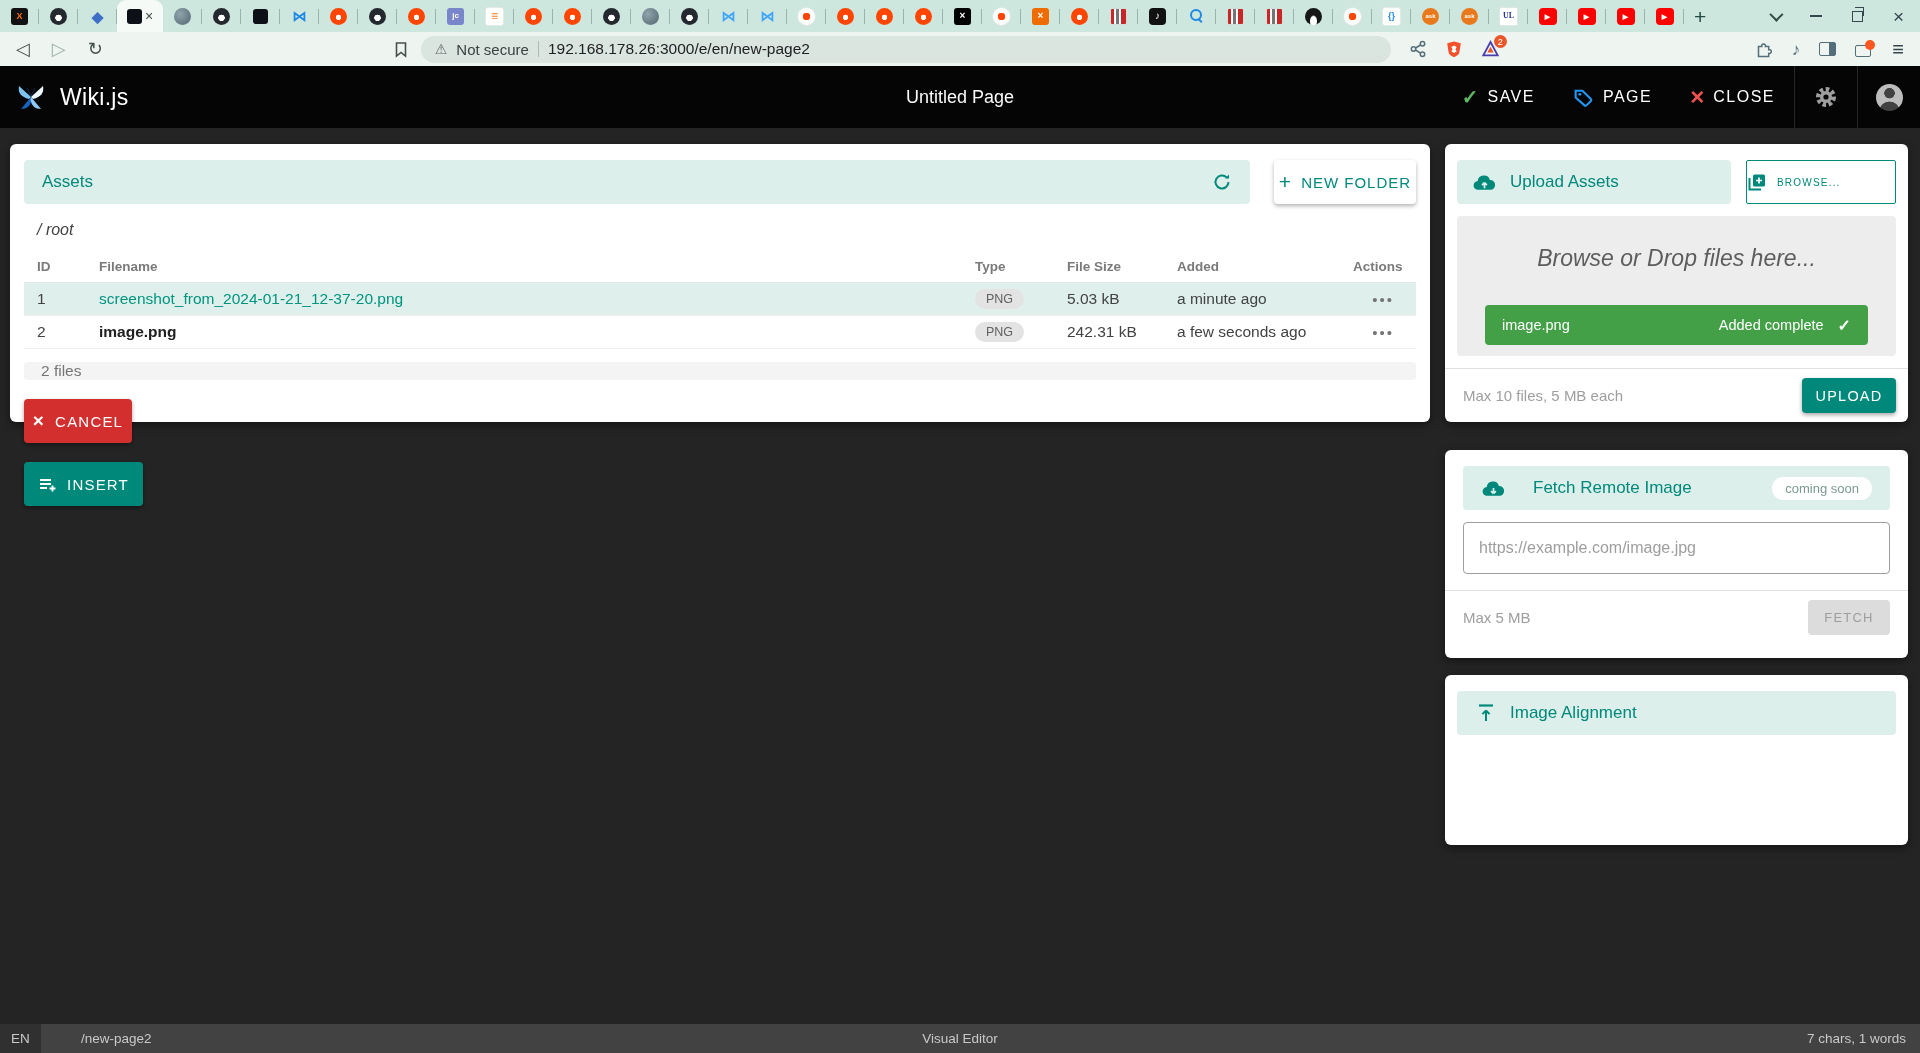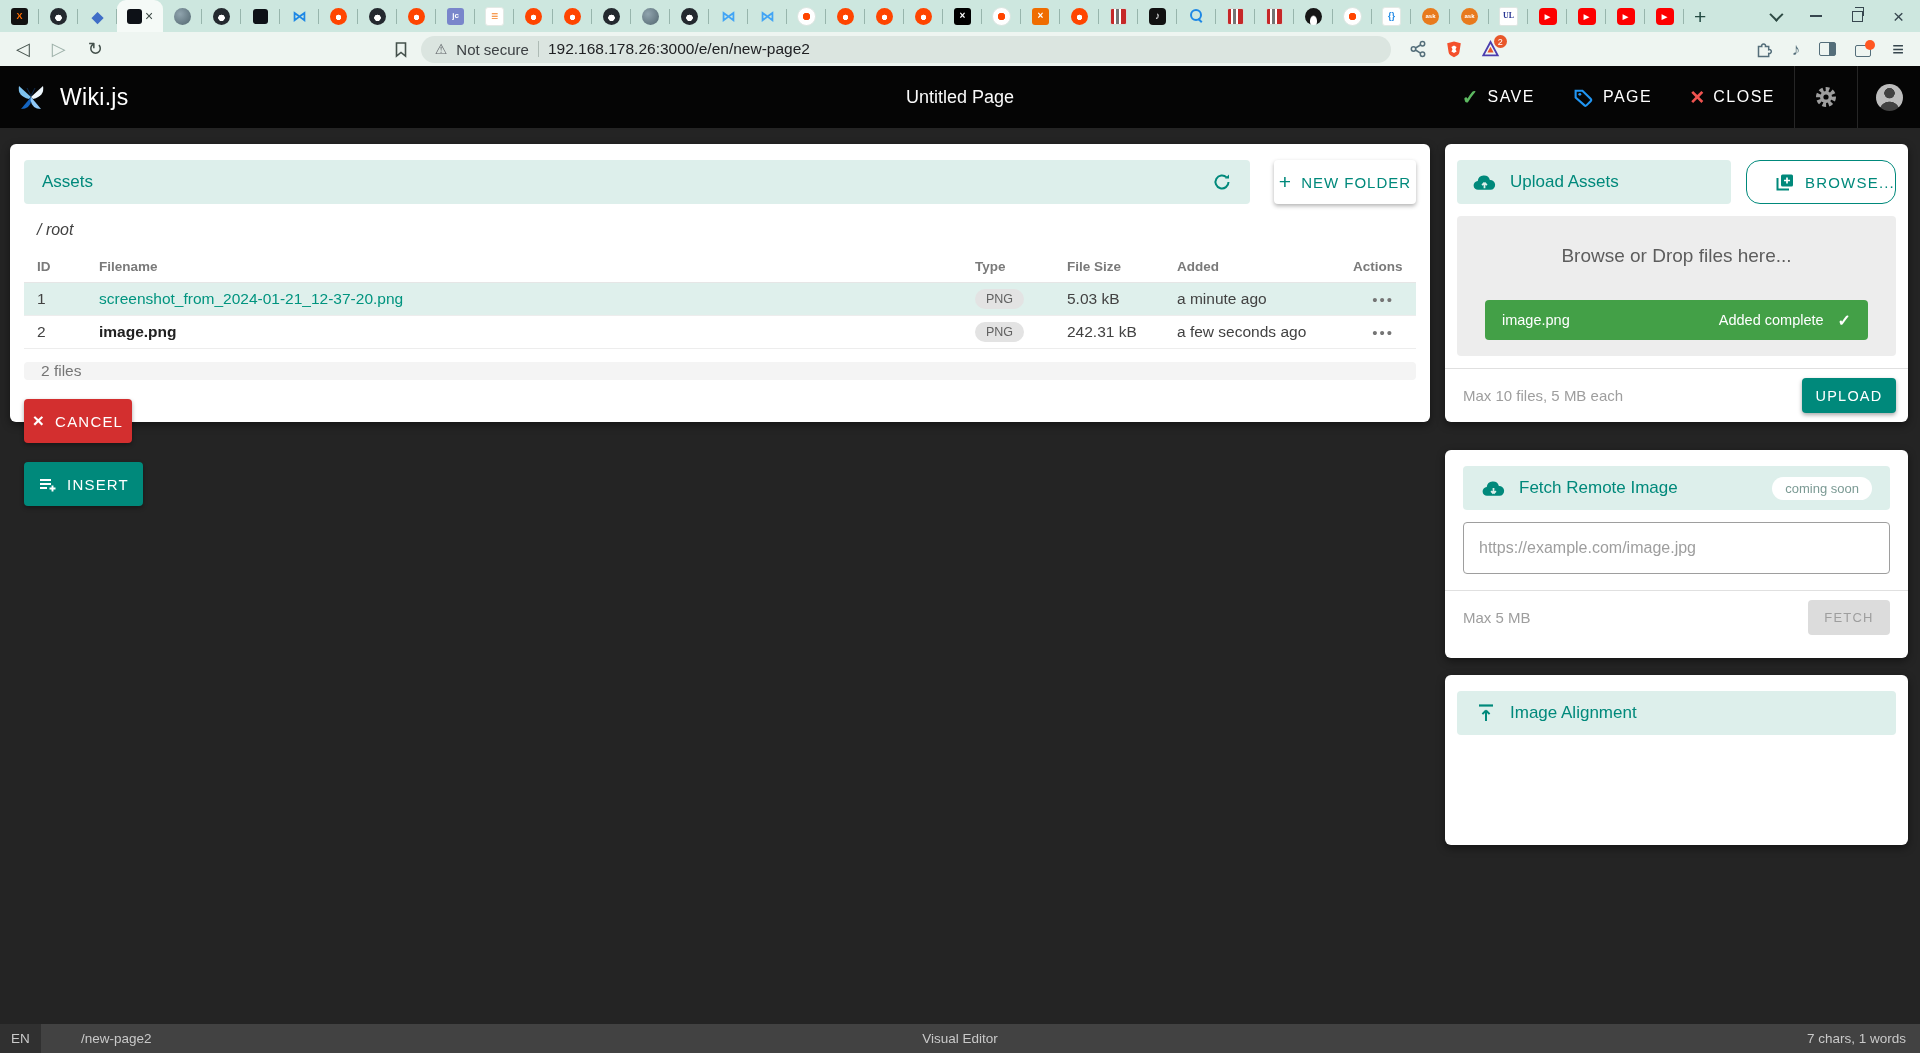--- a/index.html
+++ b/index.html
@@ -125,44 +125,44 @@
     padding:0 17px;color:#757575;font-size:15.5px;}
   .btn{border-radius:4px;height:44px;display:flex;align-items:center;justify-content:center;gap:10px;
     color:#fff;font-size:15px;font-weight:500;letter-spacing:1.2px;cursor:pointer;box-shadow:0 2px 4px rgba(0,0,0,.35);}
   .btn-cancel{background:#d32f2f;width:108px;}
   .btn-cancel .x{font-size:19px;font-weight:bold;}
   .btn-insert{background:#00897b;width:119px;}
 
   
   .upl-top{display:flex;gap:15px;}
   .upl-top .tealbar{flex:1;padding:0 15px;gap:13px;}
-  .btn-browse{width:150px;height:44px;border:1px solid #00897b;border-radius:14px;background:#fff;
-    display:flex;align-items:center;justify-content:flex-end;gap:10px;color:#00897b;font-size:15px;
+  .btn-browse{width:150px;height:44px;border:1px solid #00897b;border-radius:2px;background:#fff;
+    display:flex;align-items:center;justify-content:flex-start;gap:10px;color:#00897b;font-size:10px;
     font-weight:500;letter-spacing:1.2px;cursor:pointer;box-sizing:border-box;}
   .dropzone{margin-top:12px;height:140px;background:#ededed;border-radius:4px;text-align:center;
     padding-top:29px;box-sizing:border-box;cursor:pointer;}
-  .dz-text{font-size:19px;color:#5d5d5d;}
+  .dz-text{font-size:23px;color:#5d5d5d;font-style:italic;}
   .greenbar{margin:33px 28px 0 28px;height:40px;background:#43a047;border-radius:4px;display:flex;
     align-items:center;padding:0 17px;color:#fff;font-size:14.5px;font-weight:500;}
   .greenbar .st{margin-left:auto;margin-right:14px;}
   .greenbar .ck{font-size:16px;font-weight:bold;}
   .hr{height:1px;background:#e0e0e0;margin:12px -12px 0 -12px;}
   .p-fetch .hr{margin:16px 0 0 0;}
   .panel-foot{display:flex;align-items:center;margin-top:0;height:53px;}
   .limit{color:#9e9e9e;font-size:15px;padding-left:6px;}
   .p-fetch .limit{padding-left:18px;}
   .btn-upload{margin-left:auto;background:#00897b;border-radius:4px;height:35px;width:94px;display:flex;
     align-items:center;justify-content:center;color:#fff;font-size:14.5px;font-weight:500;letter-spacing:1.2px;
     cursor:pointer;box-shadow:0 2px 4px rgba(0,0,0,.35);}
   .btn-fetch{margin-left:auto;margin-right:18px;background:#dcdcdc;border-radius:4px;height:35px;width:82px;
     display:flex;align-items:center;justify-content:center;color:#9e9e9e;font-size:13px;font-weight:500;
     letter-spacing:1.2px;cursor:default;}
 
   
-  .p-fetch .tealbar{margin:0 18px;gap:13px;}
+  .p-fetch .tealbar{margin:0 18px;gap:27px;}
   .soon{margin-left:auto;background:#fff;border-radius:13px;padding:4px 13px;font-size:13px;color:#7b9a94;}
   .urlinput{display:block;margin:12px 18px 0 18px;width:427px;height:52px;border:1px solid #9e9e9e;border-radius:4px;
     box-sizing:border-box;font-size:16px;color:#212121;padding:0 15px;font-family:"Liberation Sans",sans-serif;outline:none;}
   .urlinput::placeholder{color:#9e9e9e;}
 
   
   .p-align .tealbar{gap:13px;}
   .selectbox{margin-top:16px;height:57px;border:1px solid #9e9e9e;border-radius:4px;display:flex;
     align-items:center;padding:0 16px;font-size:16.5px;color:#212121;cursor:pointer;}
   .caret{margin-left:auto;width:0;height:0;border-left:6px solid transparent;border-right:6px solid transparent;

